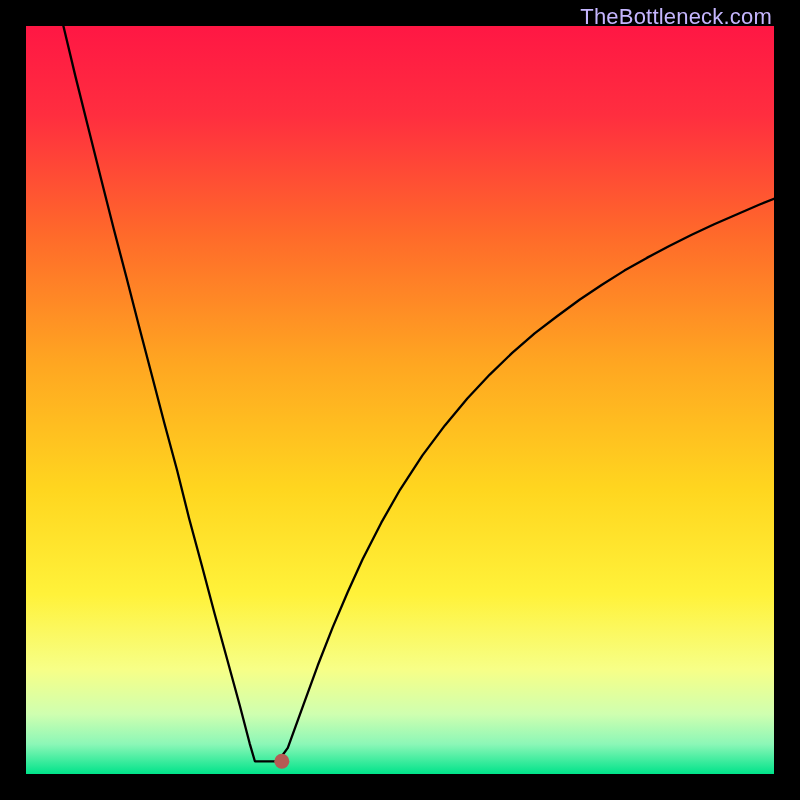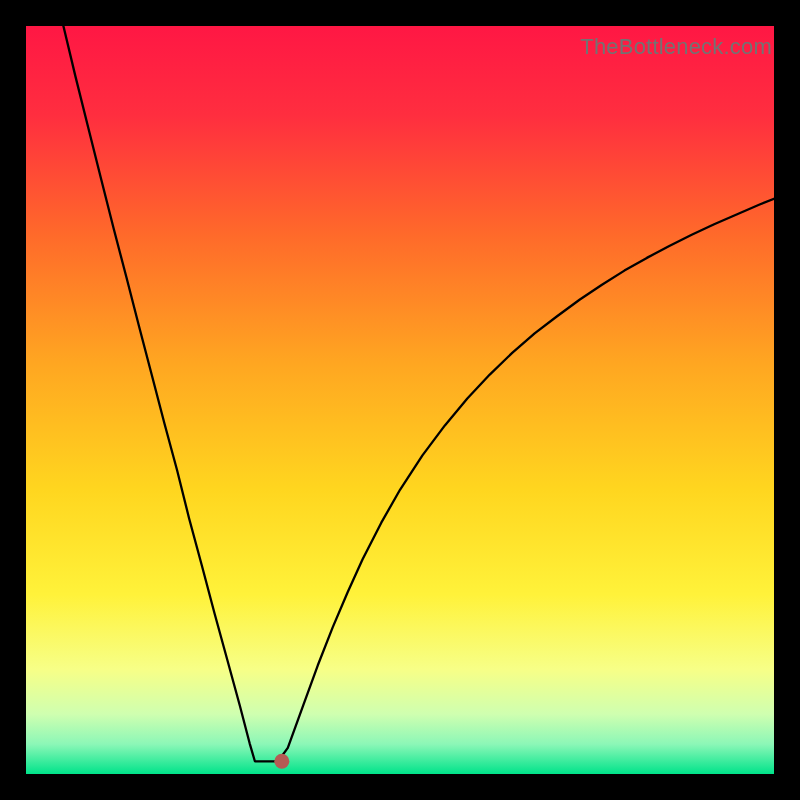--- a/index.html
+++ b/index.html
@@ -25,26 +25,25 @@
     top: 26px;
     left: 26px;
     width: 748px;
     height: 748px;
     overflow: hidden;
   }
   .watermark {
     position: absolute;
     top: 4px;
     right: 28px;
-    color: #737373;
+    color: #c4b5fd;
     font-size: 22px;
     font-weight: 500;
     z-index: 20;
     letter-spacing: 0.2px;
-    margin-top: 30px;
   }
   svg {
     display: block;
   }
 </style>
 </head>
 <body>
 
 <div class="watermark">TheBottleneck.com</div>
 

